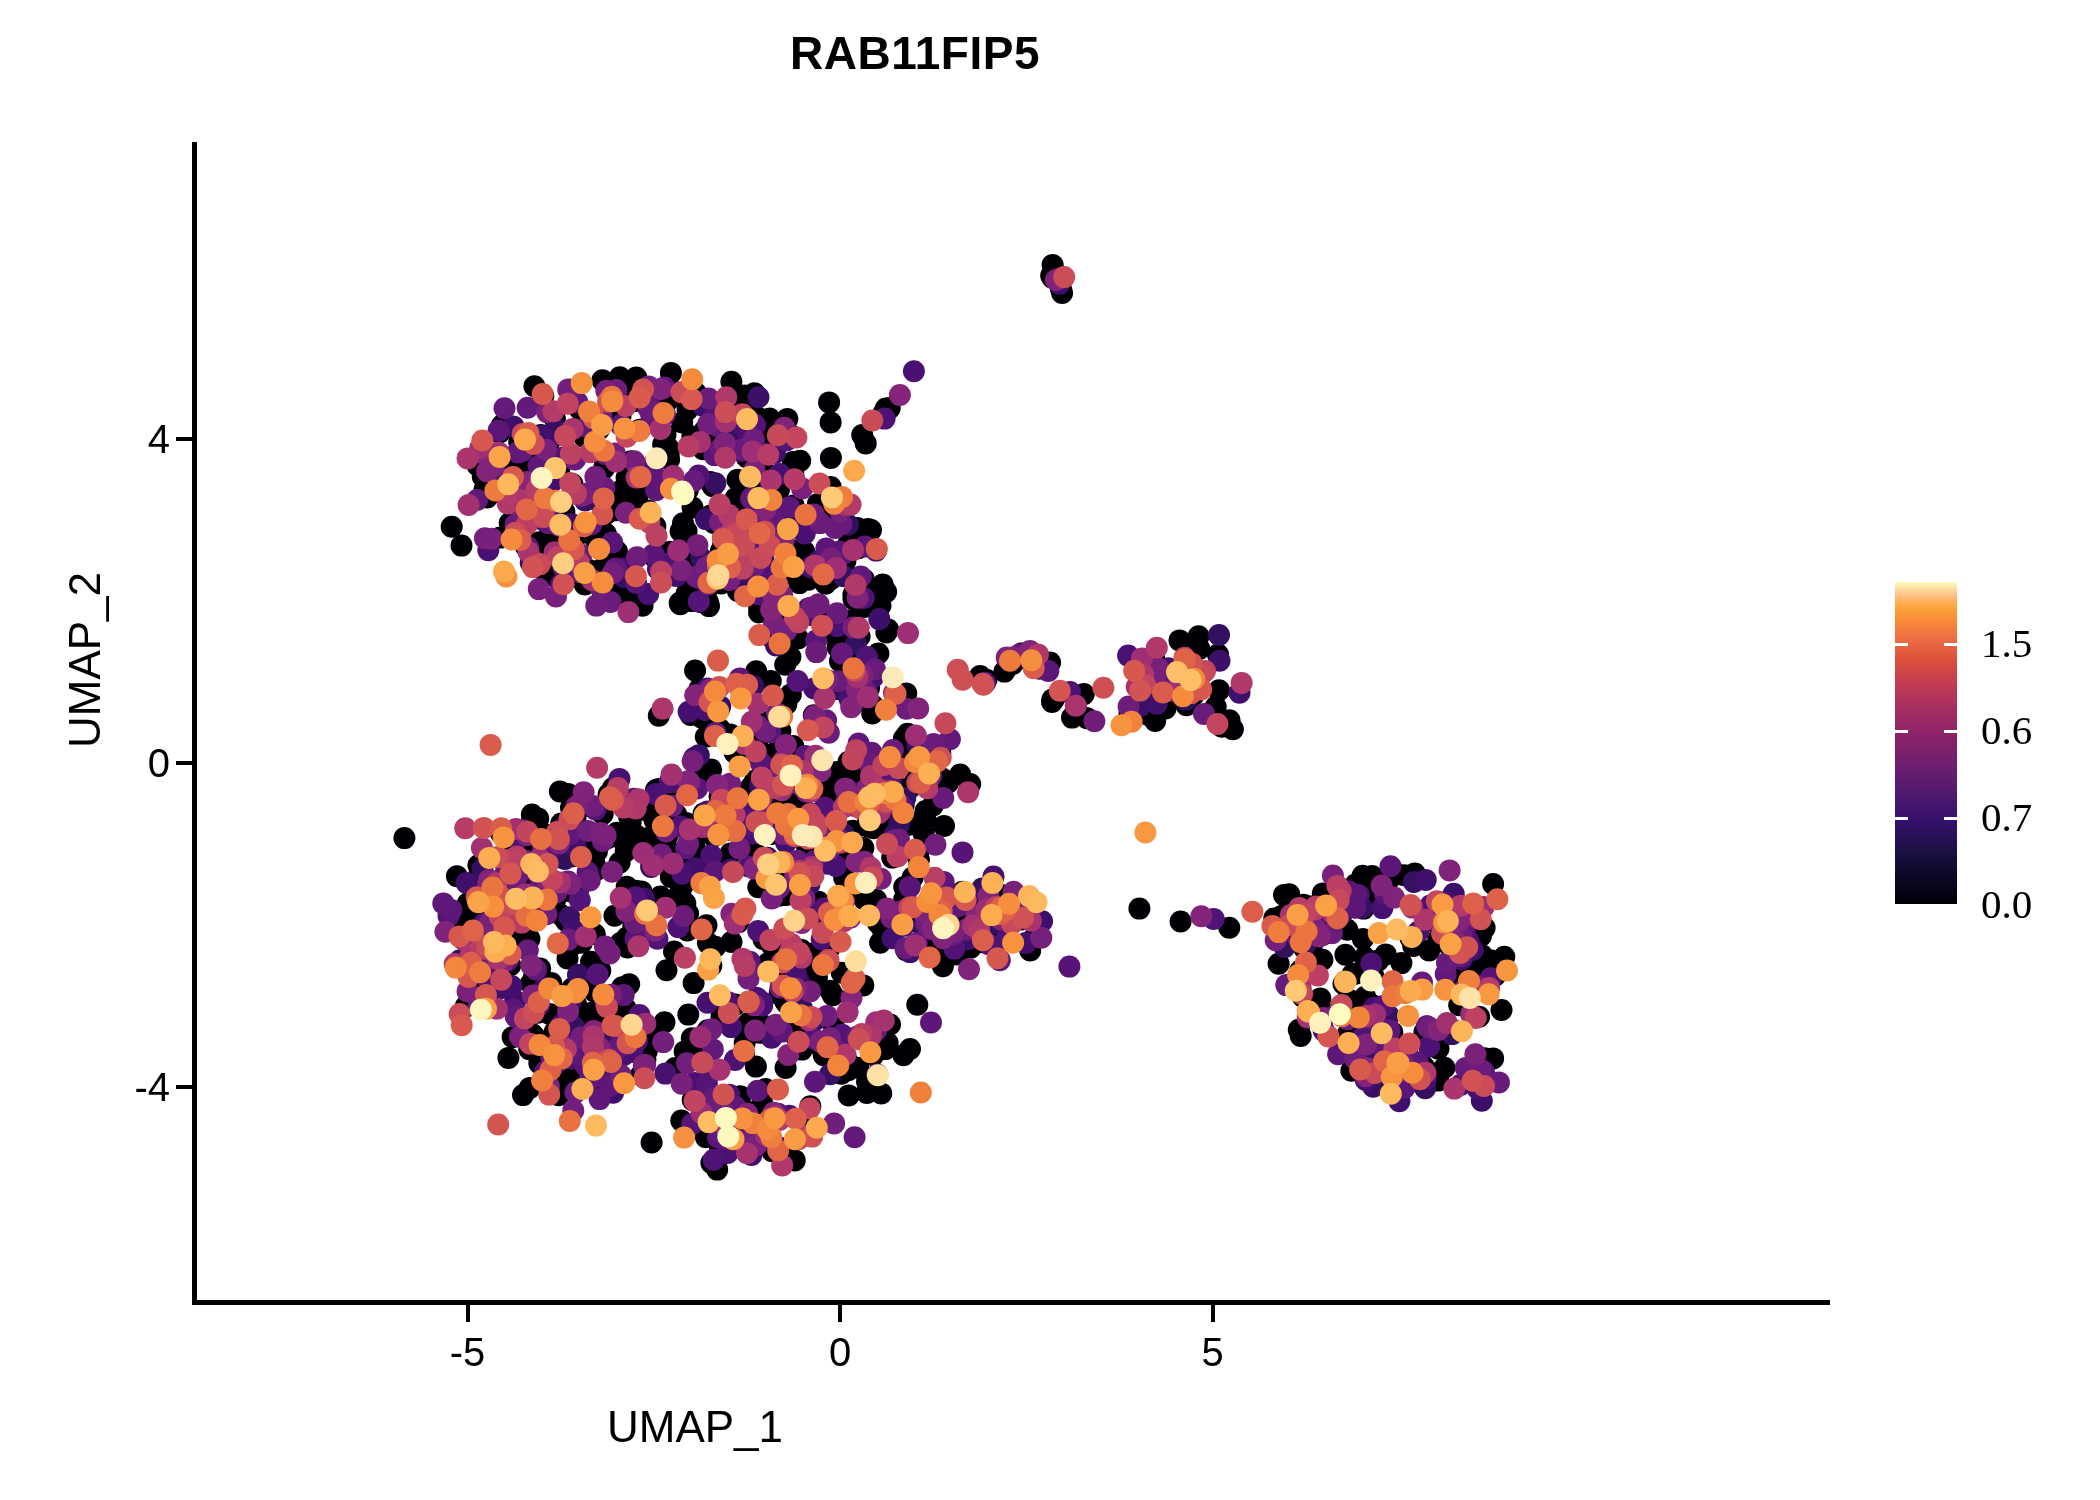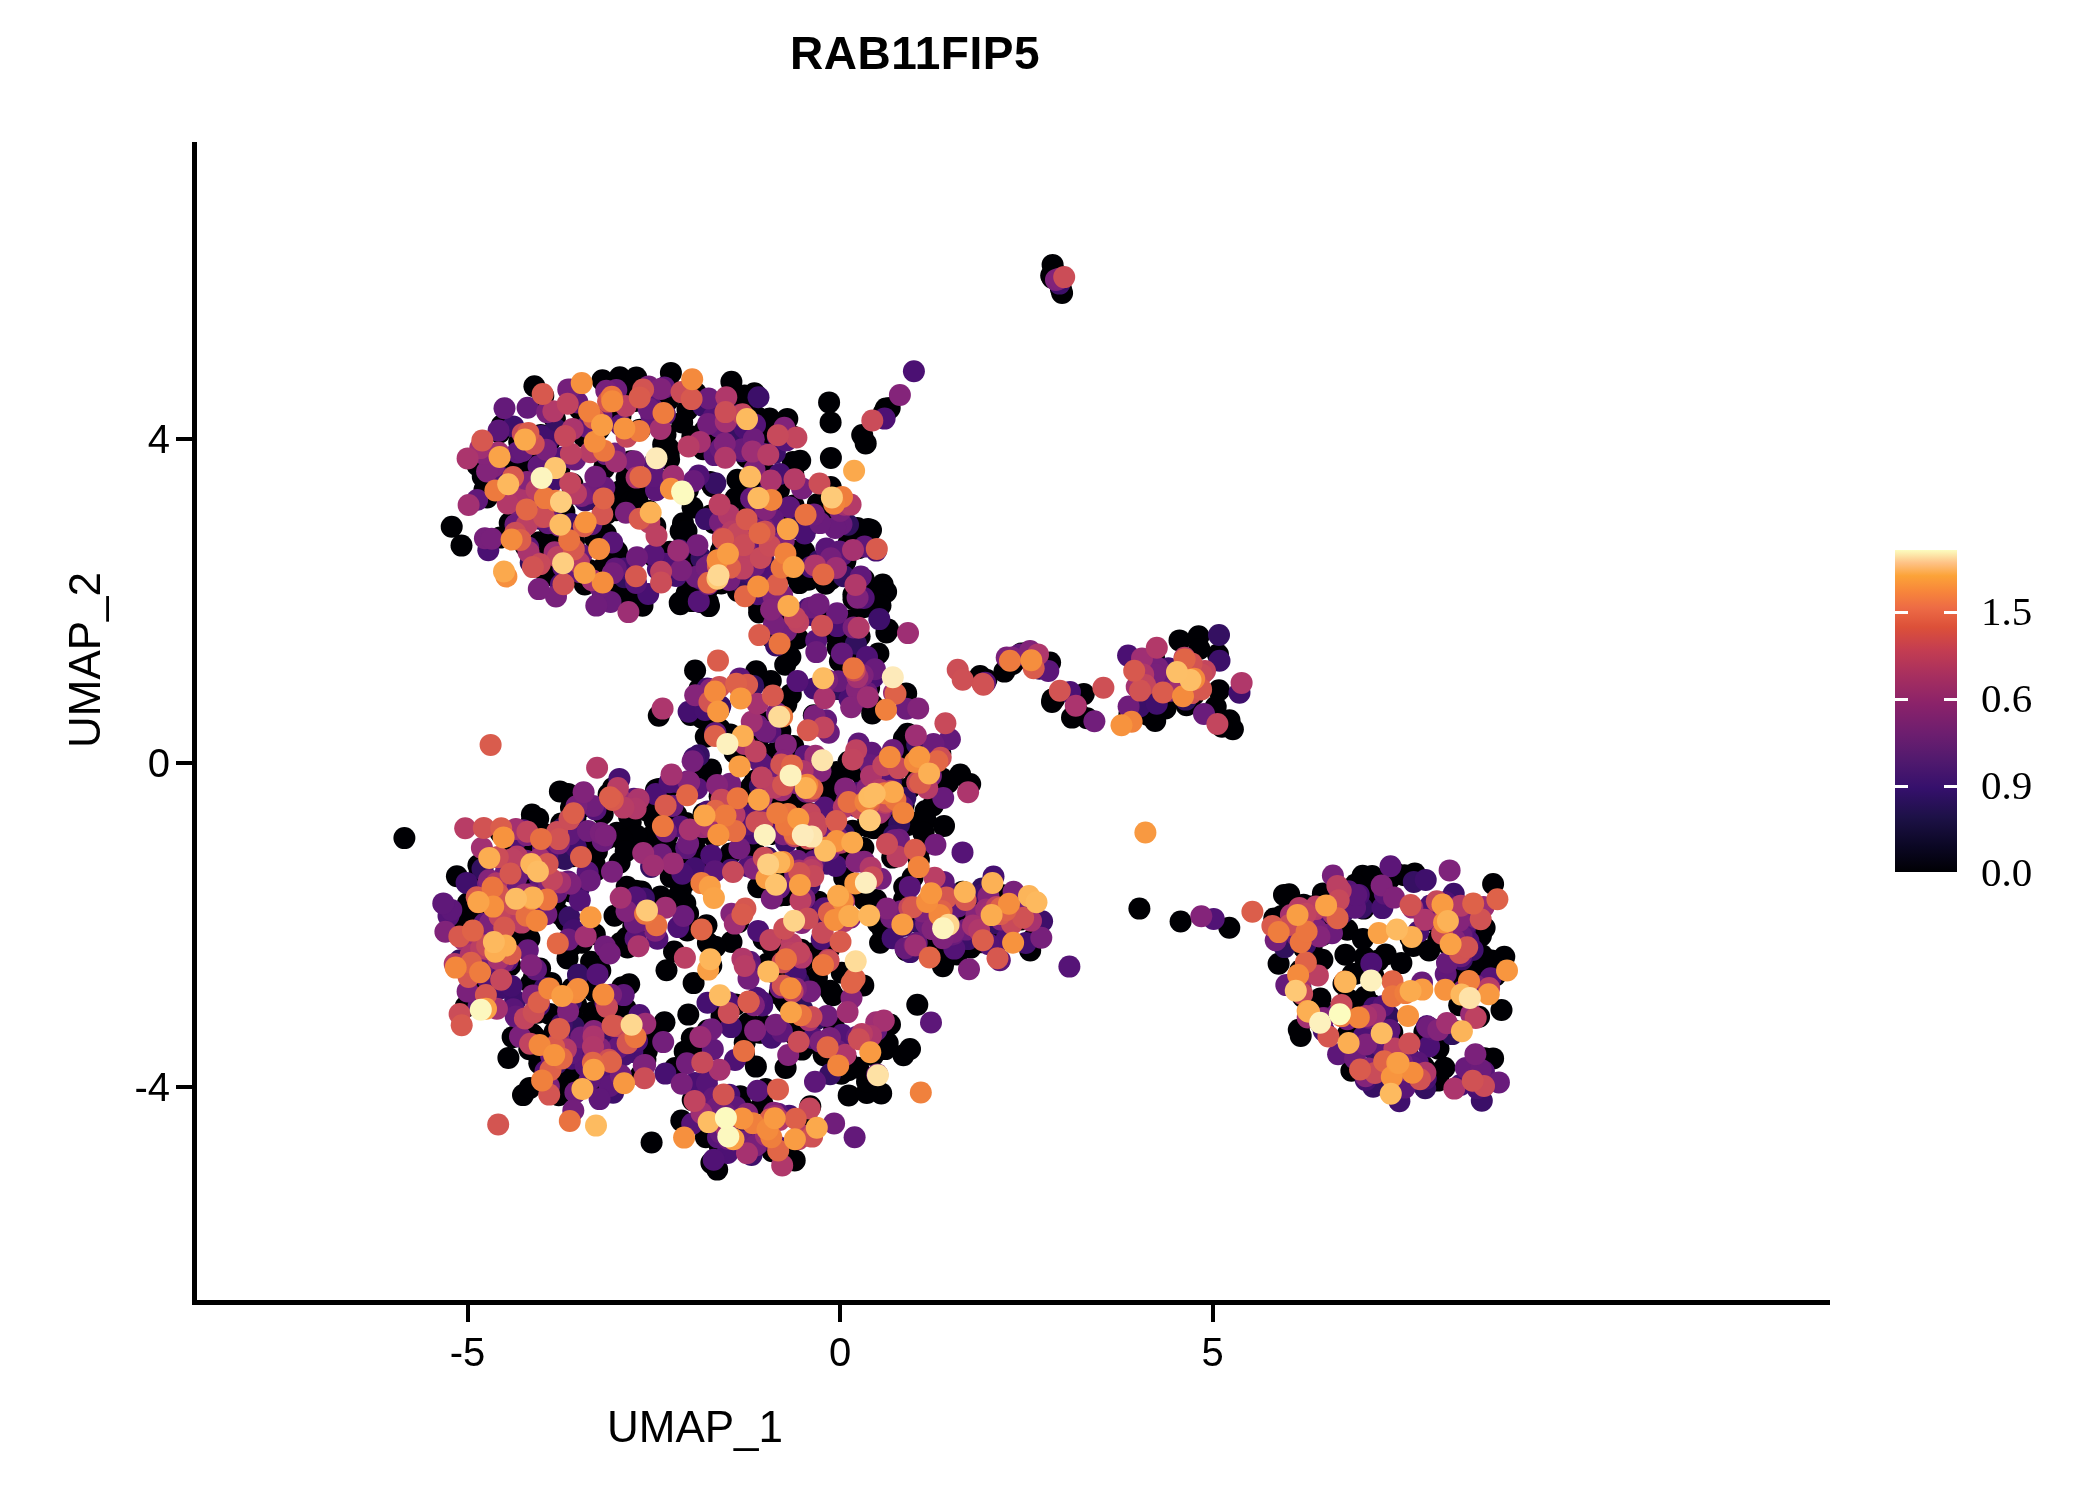--- a/index.html
+++ b/index.html
@@ -23,21 +23,21 @@
 
   #x-axis-title{position:absolute;left:195px;top:1402px;width:1000px;text-align:center;
                 font-size:44px;color:#000;}
   #y-axis-title{position:absolute;left:-175px;top:635px;width:520px;text-align:center;
                 font-size:44px;color:#000;transform:rotate(-90deg);transform-origin:50% 50%;}
 
   
   #scatter{position:absolute;left:0;top:0;width:2100px;height:1500px;}
 
   
-  #legend{position:absolute;left:1895px;top:550px;font-family:Liberation Serif, serif;}
+  #legend{position:absolute;left:1895px;top:582px;font-family:Liberation Serif, serif;}
   #legend-bar{position:relative;width:62px;height:322px;
      background:linear-gradient(to top,
         #000004 0%, #0b0724 8%, #1d1147 17%, #35106c 26%, #521a6e 35%,
         #6d1e6f 43%, #8a226a 52%, #a72f5f 61%, #c43d51 69%, #dc5039 76%,
         #ed6b45 82%, #f7853b 87%, #fca338 92%, #fec286 96%, #fcfdbf 100%);
   }
   .legend-tick-l{position:absolute;left:0;width:13px;height:3px;background:#ffffff;}
   .legend-tick-r{position:absolute;right:0;width:13px;height:3px;background:#ffffff;}
   .legend-label{position:absolute;left:86px;font-size:41px;color:#000;white-space:nowrap;
                 transform:translateY(-50%);}
@@ -2654,18 +2654,18 @@
         <div class="legend-tick-l" style="top: 147.946px;"></div>
         <div class="legend-tick-r" style="top: 147.946px;"></div>
         <div class="legend-tick-l" style="top: 234.973px;"></div>
         <div class="legend-tick-r" style="top: 234.973px;"></div>
         <div class="legend-tick-l" style="top: 322px;"></div>
         <div class="legend-tick-r" style="top: 322px;"></div>
       </div>
     <div id="legend-ticks">
         <div class="legend-label" style="top: 60.9189px;">1.5</div>
         <div class="legend-label" style="top: 147.946px;">0.6</div>
-        <div class="legend-label" style="top: 234.973px;">0.9</div>
+        <div class="legend-label" style="top: 234.973px;">0.7</div>
         <div class="legend-label" style="top: 322px;">0.0</div>
       </div>
   </div>
 
 </div>
 
 </body></html>

